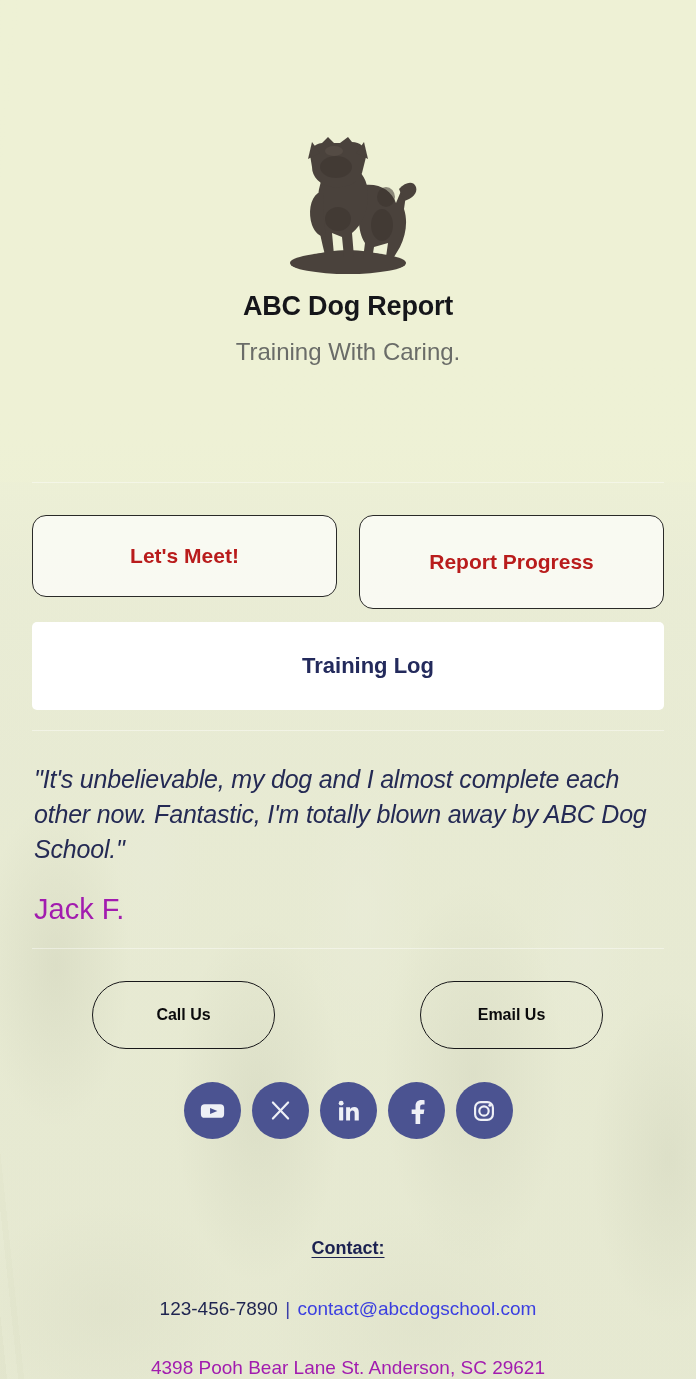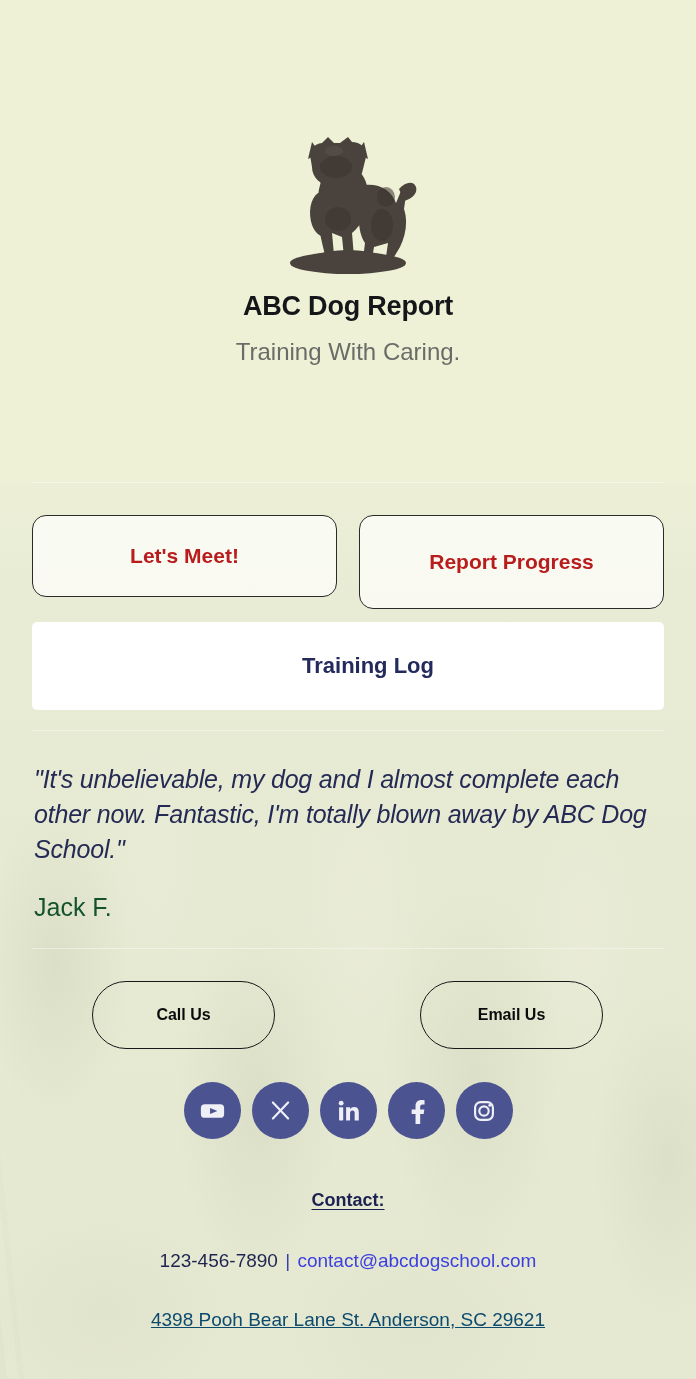--- a/index.html
+++ b/index.html
@@ -121,21 +121,21 @@
   #testimonial { position:absolute; top:730px; left:0; width:696px; height:218px; }
   #quote-text {
     position:absolute; left:34px; top:32px; width:632px;
     font-style:italic;
     font-size:25px; line-height:35px;
     color:#242a54;
     letter-spacing:-0.2px;
   }
   #quote-author {
     position:absolute; left:34px; top:163px;
-    font-size:25px; color:#14532d;
+    font-size:29px; color:#a21caf;
   }
 
   
   #contact-actions { position:absolute; top:948px; left:0; width:696px; height:120px; }
   .pill {
     position:absolute;
     border:1.6px solid #18181a;
     border-radius:40px;
     background:transparent;
     display:flex; align-items:center; justify-content:center;
@@ -158,32 +158,33 @@
   }
   .social svg { display:block; }
 
   
   #footer { position:absolute; top:1190px; left:0; width:696px; }
   #contact-heading {
     text-align:center;
     font-size:18px; font-weight:bold; color:#1b2150;
     text-decoration:underline;
     text-underline-offset:3px;
+    margin-top:48px;
   }
   #contact-line {
     margin-top:39px;
     text-align:center;
     font-size:19px; color:#1e2450;
   }
   #contact-line .sep { color:#3b3fa8; padding:0 2px; }
   #email-link { color:#3b3fe0; text-decoration:none; cursor:pointer; }
   #address-line {
     margin-top:37px;
     text-align:center;
-    font-size:19px; color:#0c4a6e;text-decoration:underline;
+    font-size:19px; color:#a21caf;
   }
 </style>
 </head>
 <body>
 
 <div id="bg-layer"></div>
 <div id="bg-haze-top"></div>
 
 <div id="page">
 

